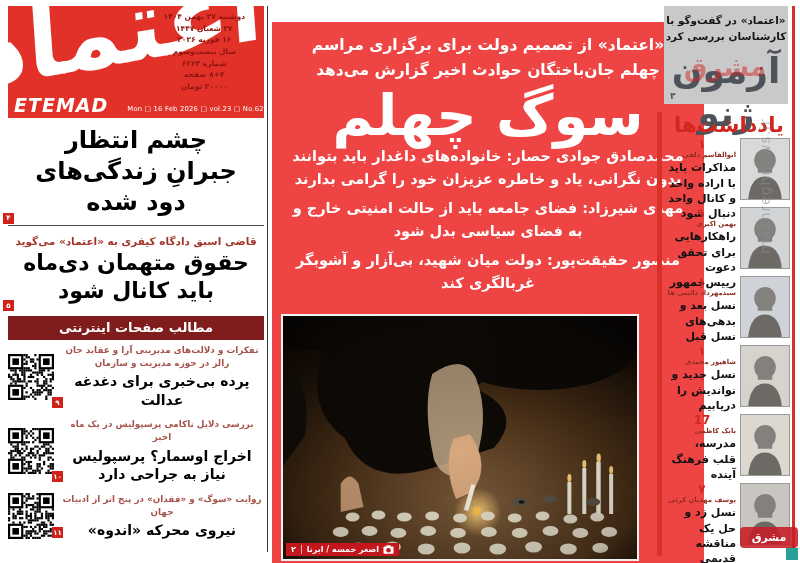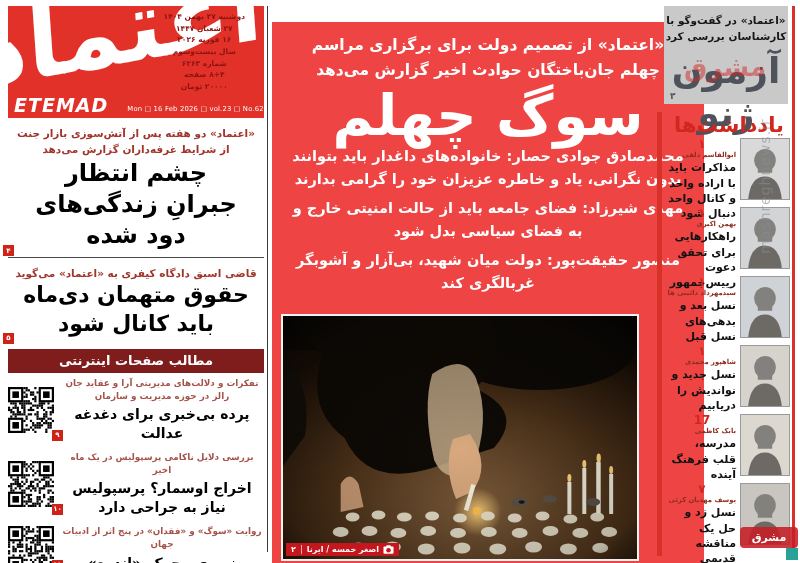--- a/index.html
+++ b/index.html
@@ -103,21 +103,20 @@
           <div>۸+۴ صفحه</div>
           <div>۲۰۰۰۰ تومان</div>
         </div>
       <div class="logo-en-row">
         <span class="etemad">ETEMAD</span>
         <span class="inforow">Mon □ 16 Feb 2026 □ vol.23 □ No.6263 □ 8+4 Pages □ 200000 Rials</span>
       </div>
     </div>
 
     <div class="story">
-      <div class="kick">«اعتماد» دو هفته پس از آتش‌سوزی بازار جنت از شرایط غرفه‌داران گزارش می‌دهد</div>
       <div class="hl">چشم انتظار</div>
       <div class="hl">جبرانِ زندگی‌های دود شده</div>
       <div class="badge s">۴</div>
     </div>
 
     <hr class="sep">
 
     <div class="story">
       <div class="kick">قاضی اسبق دادگاه کیفری به «اعتماد» می‌گوید</div>
       <div class="hl hl2">حقوق متهمان دی‌ماه</div>

